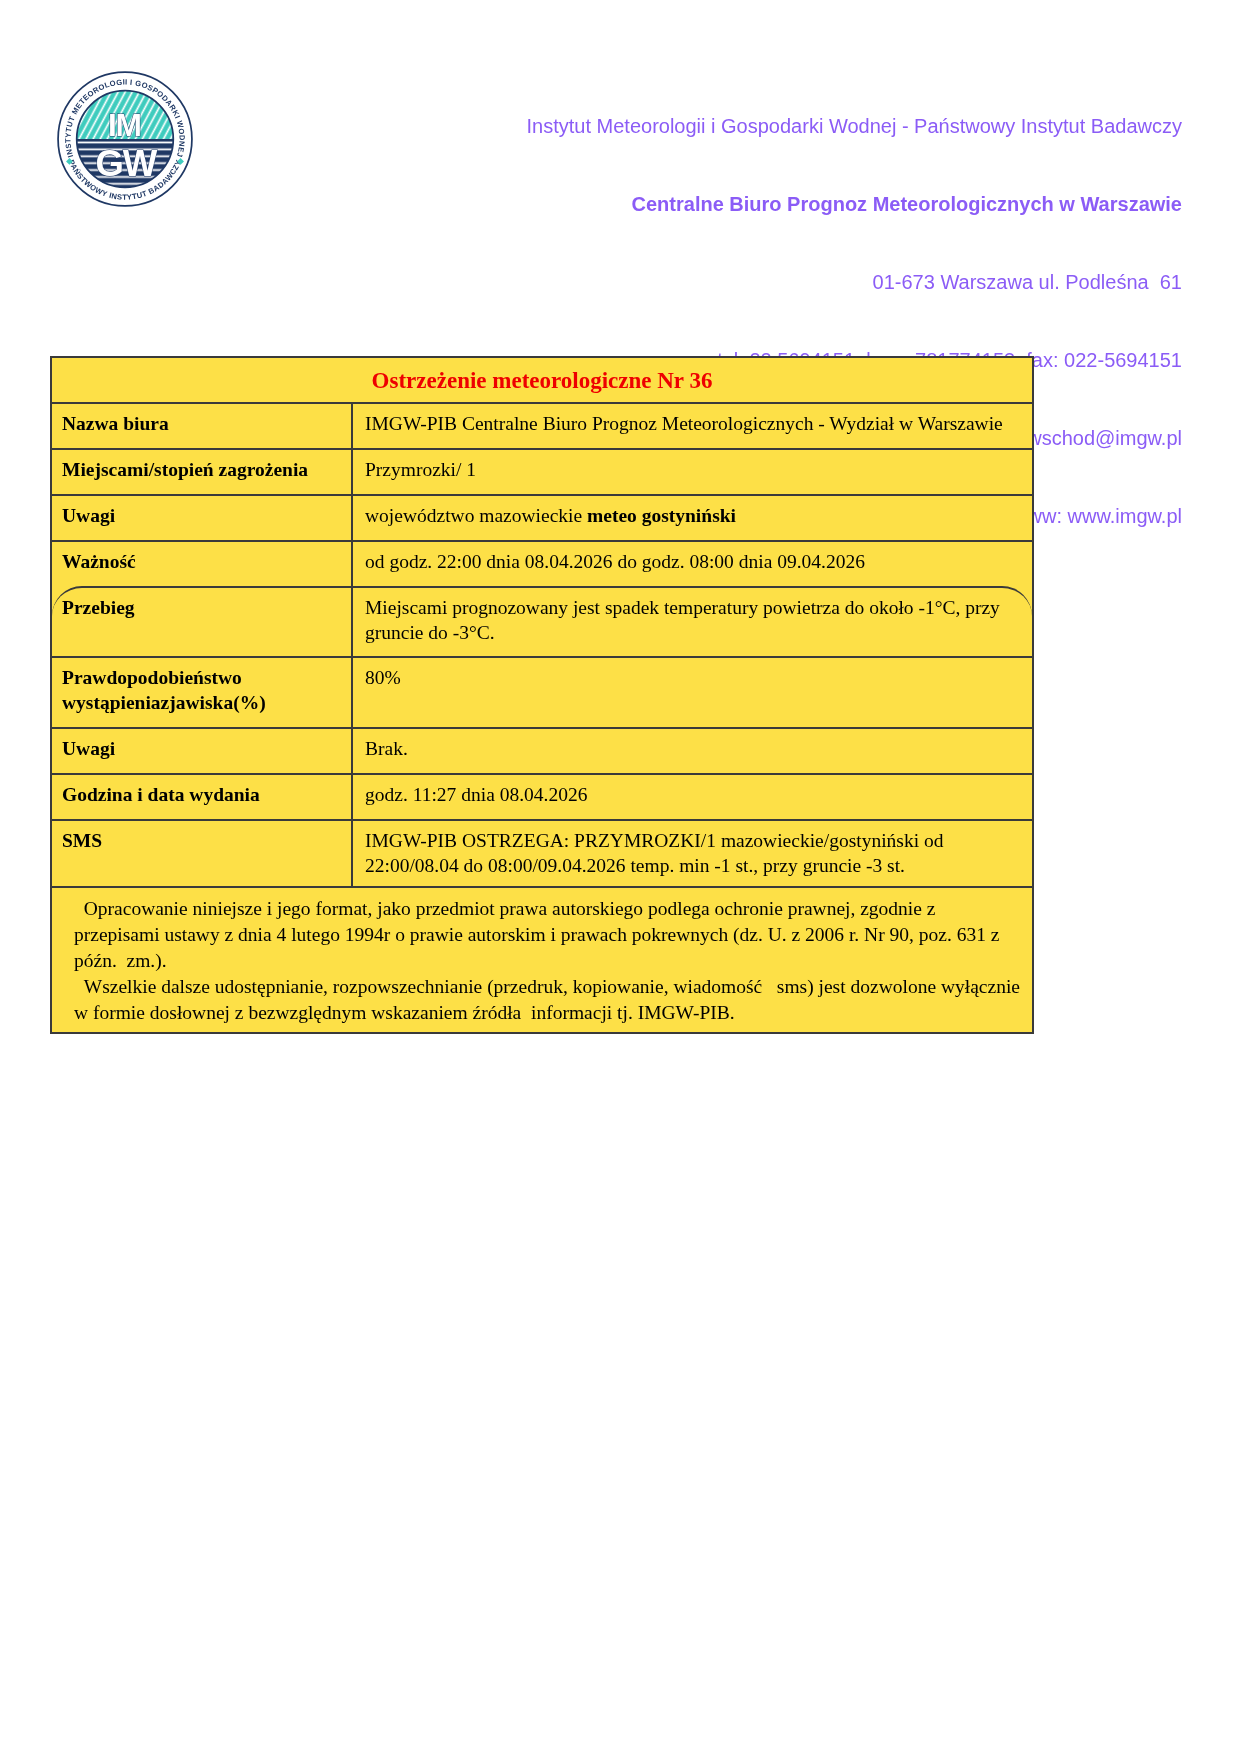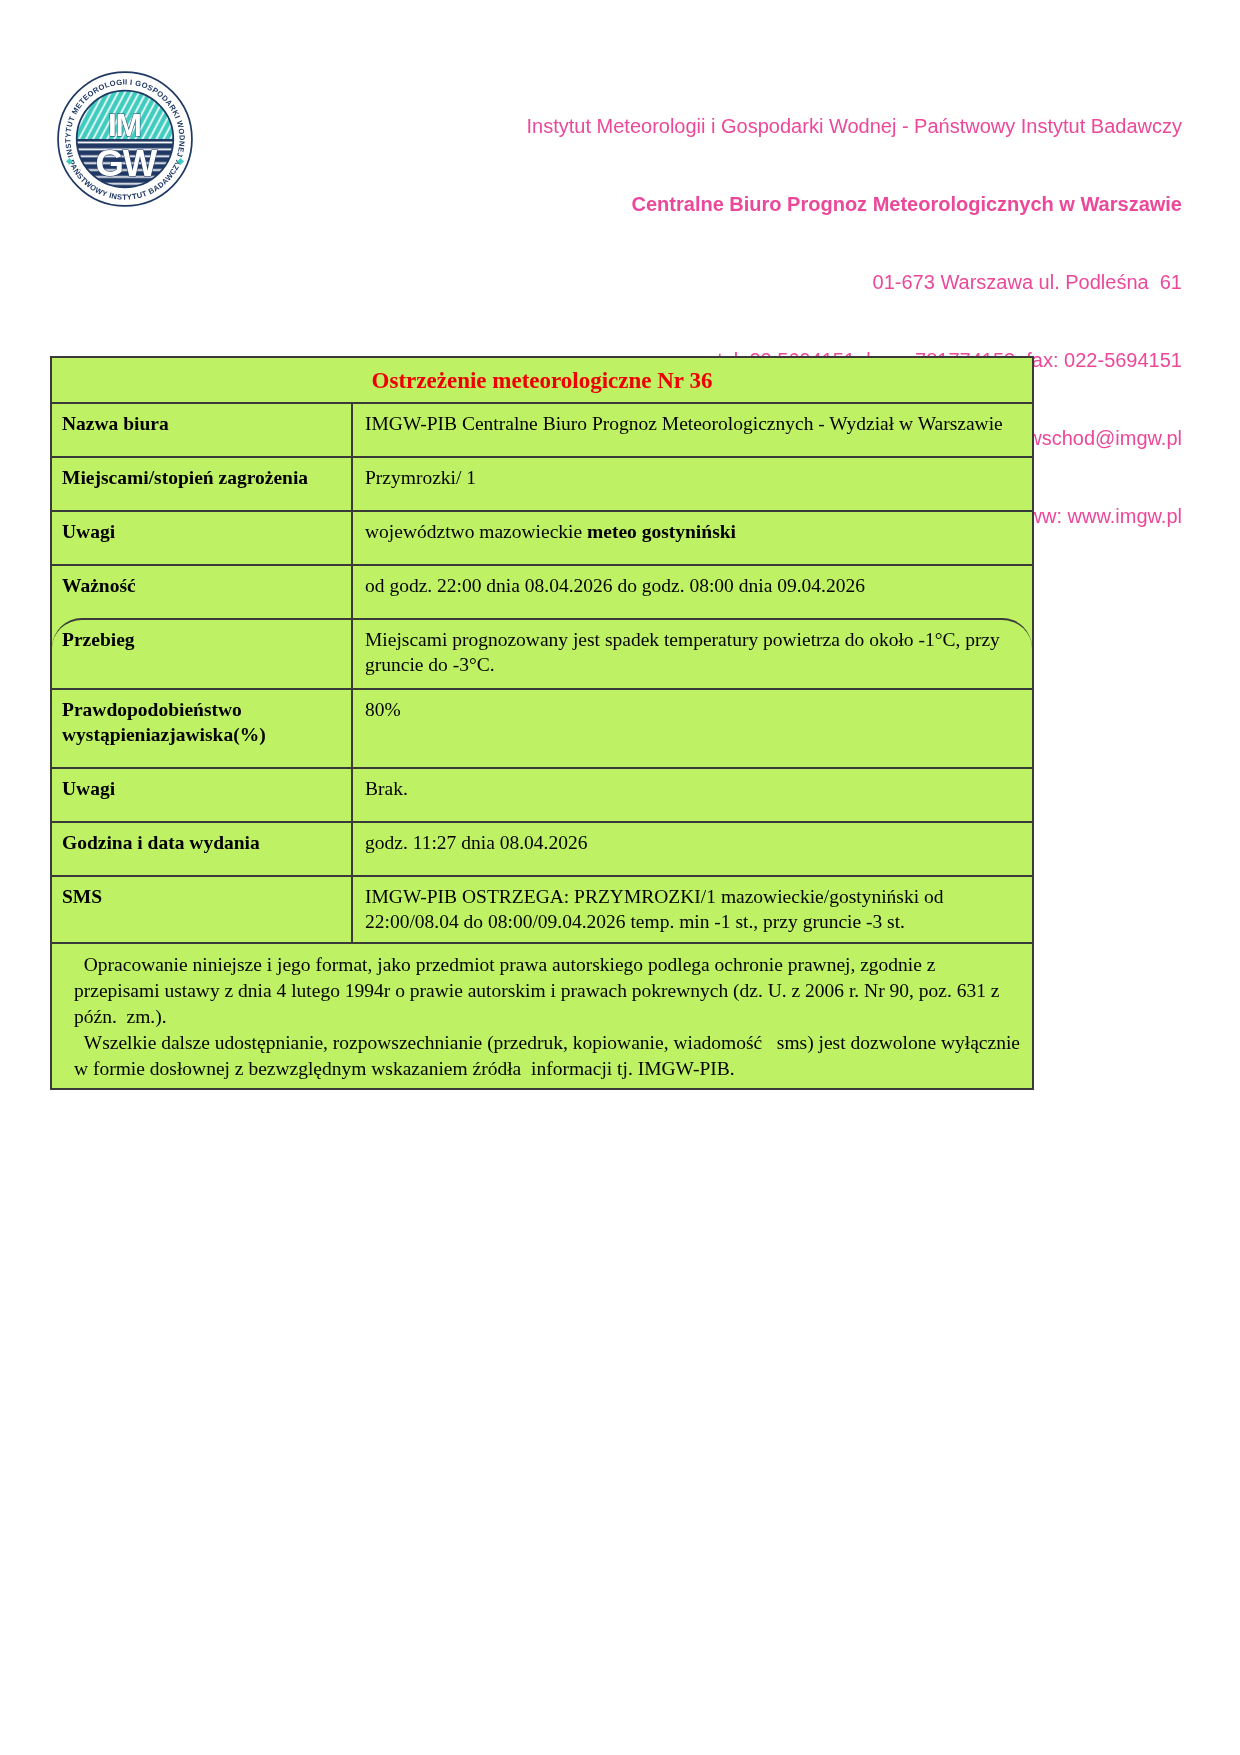--- a/index.html
+++ b/index.html
@@ -15,43 +15,43 @@
   .logo-box{position:absolute;left:56px;top:70px;width:138px;height:140px;}
   .ring-text{font-family:"Liberation Sans",sans-serif;font-weight:600;font-size:11px;fill:#1f3864;letter-spacing:.5px;}
   .mono{font-family:"Liberation Sans",sans-serif;font-weight:bold;fill:#ffffff;stroke:#1f3864;stroke-width:1.4px;paint-order:stroke;text-anchor:middle;letter-spacing:-2px;}
   .mono-im{font-size:46px;}
   .mono-gw{font-size:53px;}
   .letterhead{
     position:absolute;top:61px;right:58px;
     text-align:right;
     font-family:"Liberation Sans",sans-serif;
     font-size:20px;line-height:26px;
-    color:#ec4899;
+    color:#8b5cf6;
     white-space:pre-wrap;
   }
   .letterhead .bold{font-weight:bold;}
   
   .warning-table{
     position:absolute;left:50px;top:356px;width:984px;
     border:2px solid #3a3a3a;
     box-sizing:border-box;
     font-size:19.5px;line-height:25px;
-    background:#bef264;
+    background:#fde047;
   }
   .t-row{display:flex;border-top:2px solid #3a3a3a;box-sizing:border-box;}
   .t-row:first-child{border-top:none;}
   .title-row{
     min-height:44px;display:flex;align-items:center;justify-content:center;
     color:#ee0000;font-weight:bold;font-size:23px;
   }
   .cell-label{
     width:301px;flex:0 0 301px;box-sizing:border-box;
     border-right:2px solid #3a3a3a;
     font-weight:bold;
-    padding:7px 12px 20px 10px;
+    padding:7px 12px 12px 10px;
     font-family:Liberation Serif, serif;
   }
   .cell-value{
     flex:1;box-sizing:border-box;
     padding:7px 14px 8px 12px;
     white-space:pre-wrap;
   }
   .h39{min-height:39px;} .h40{min-height:40px;} .h44{min-height:44px;}
   .h63{min-height:63px;} .h65{min-height:65px;} .h70{min-height:70px;border-radius:30px;}
   .footer-row{display:block;min-height:116px;padding:8px 12px 6px 22px;box-sizing:border-box;}

